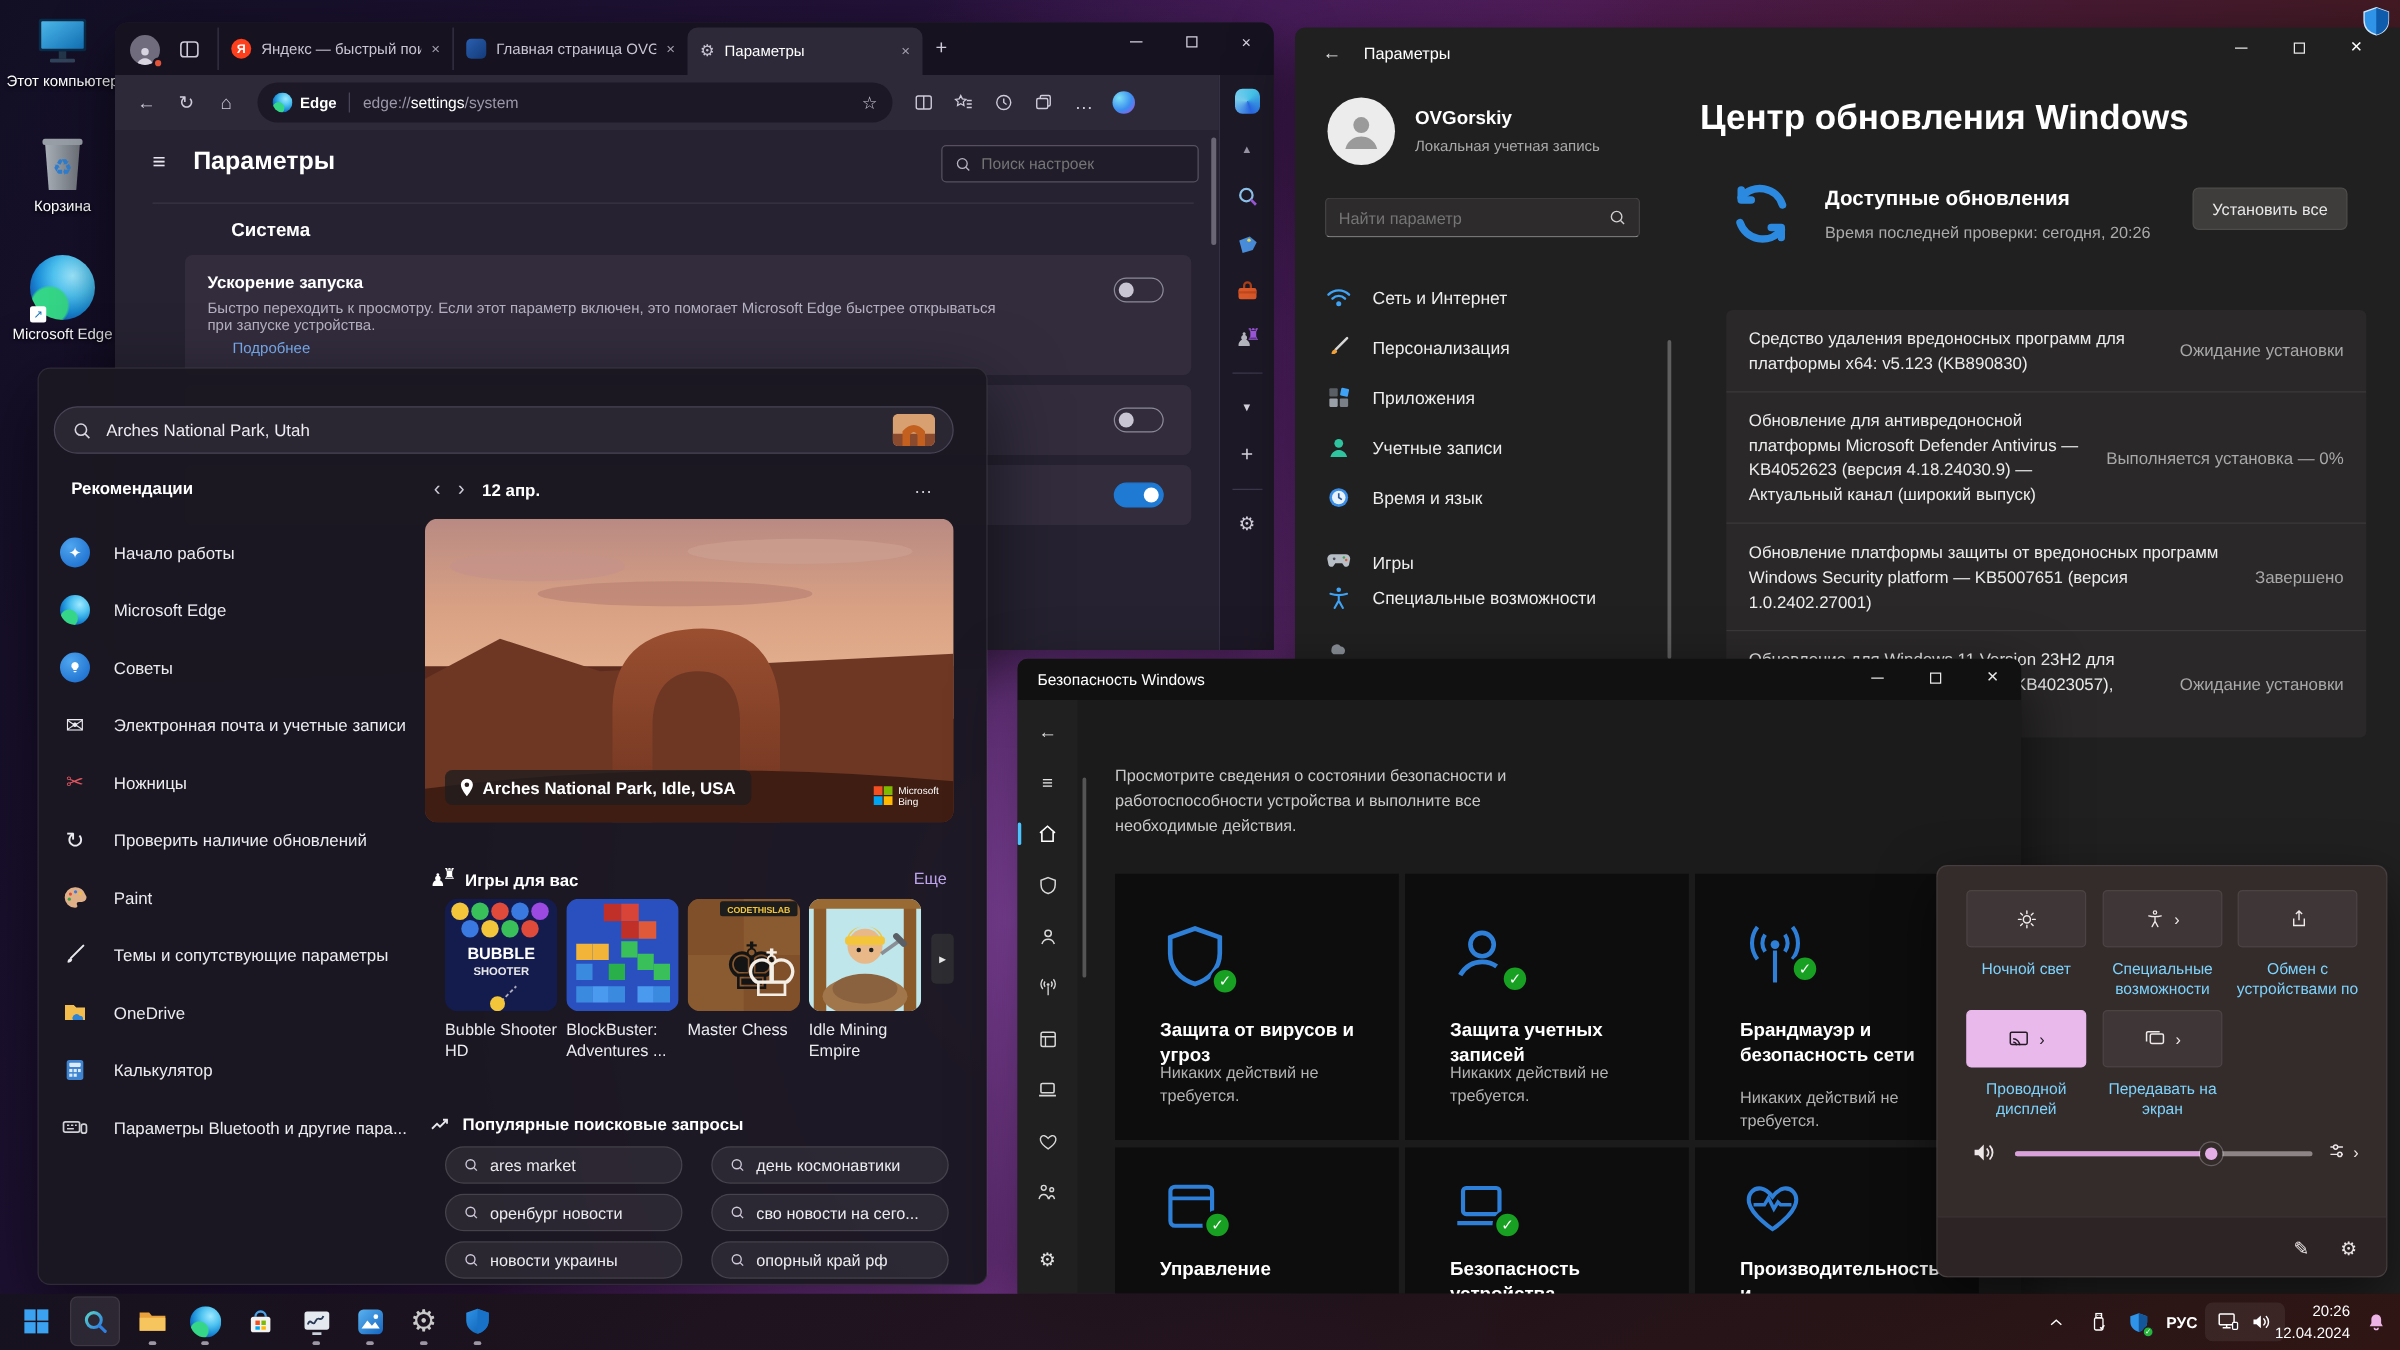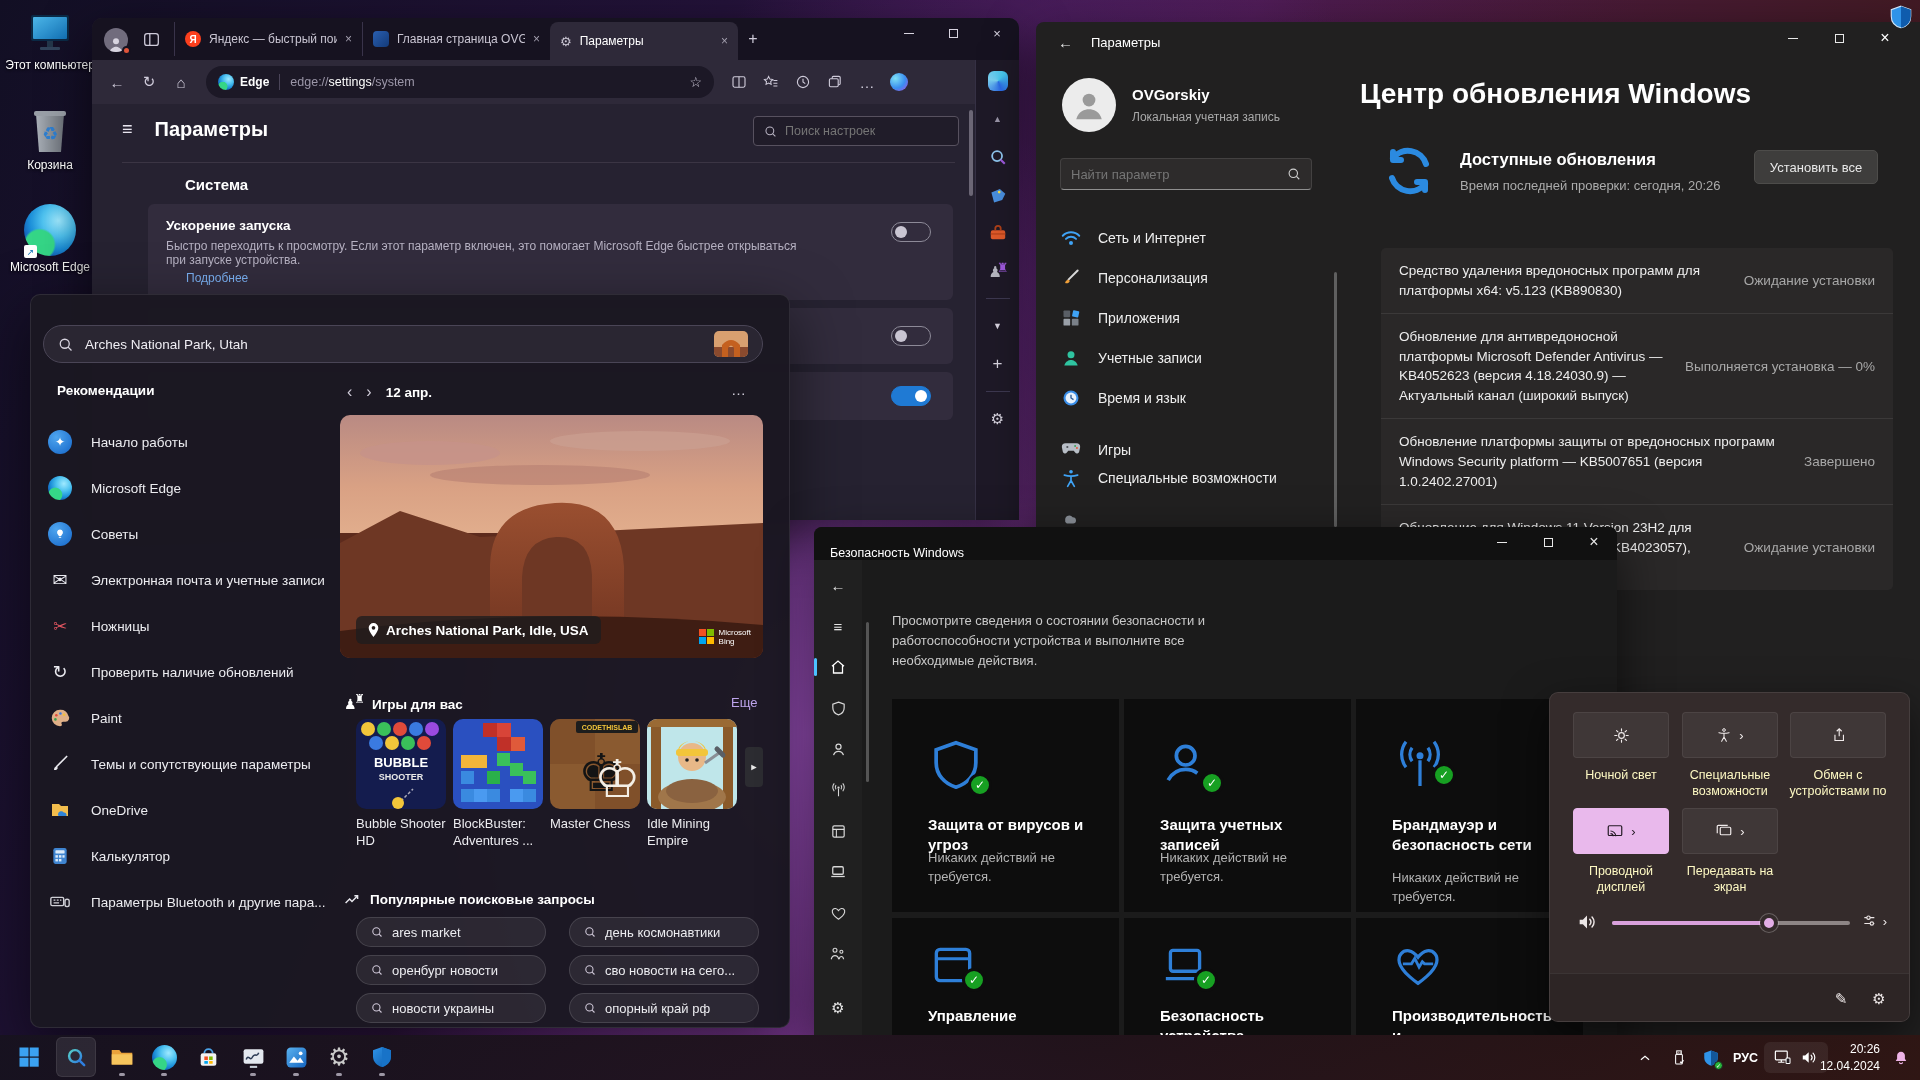--- a/index.html
+++ b/index.html
@@ -115,42 +115,42 @@
   .hero-s { position:absolute; left:424px; top:156px; font-size:13px; color:#ababab; }
   .inst { position:absolute; left:718px; top:128px; width:124px; height:34px; background:#3e3d3c; border:1px solid #4d4c4a; border-radius:5px; display:flex; align-items:center; justify-content:center; font-size:13px; color:#e8e8e8; }
   .ulist { position:absolute; left:345px; top:226px; width:512px; background:#2a2828; border-radius:5px; overflow:hidden; }
   .urow { display:flex; align-items:center; padding:13px 18px; gap:18px; }
   .urow + .urow { border-top:1px solid #3b3939; }
   .uname { flex:1; font-size:13.5px; line-height:1.45; color:#ededed; }
   .ustat { margin-left:auto; font-size:13.5px; color:#a8a8a8; white-space:nowrap; }
 
   
   #sec-win { left:814px; top:527px; width:803px; height:508px; background:#1b1b1b; border-radius:8px 8px 0 0; overflow:hidden; z-index:40; }
-  .sec-tbar { position:absolute; left:0; top:0; right:0; height:33px; background:#111; display:flex; align-items:flex-end; padding-left:16px; font-size:12.5px; }
+  .sec-tbar { position:absolute; left:0; top:0; right:0; height:33px; background:#111; display:flex; align-items:center; padding-left:16px; font-size:12.5px; }
   .sec-wc { position:absolute; top:0; height:30px; width:46px; display:flex; align-items:center; justify-content:center; color:#e8e8e8; }
   .rail { position:absolute; left:0; top:33px; bottom:0; width:48px; background:#202020; display:flex; flex-direction:column; align-items:center; padding-top:12px; gap:15px; }
   .rico { width:26px; height:26px; display:flex; align-items:center; justify-content:center; color:#e4e4e4; position:relative; }
   .rico.active::before { content:""; position:absolute; left:-11px; top:4px; width:3px; height:18px; border-radius:2px; background:#4cc2ff; }
   .railsb { position:absolute; left:52px; top:95px; width:3px; height:160px; background:#555; border-radius:2px; }
   .sec-title { position:absolute; left:78px; top:36px; font-size:26px; font-weight:400; }
   .sec-desc { position:absolute; left:78px; top:84px; width:345px; font-size:13px; line-height:1.55; color:#c9c9c9; }
   .tile { position:absolute; width:227px; background:#0d0d0d; }
   .tile .tic { position:absolute; left:36px; top:38px; }
   .badge { position:absolute; width:24px; height:24px; border-radius:50%; background:#17a022; border:3px solid #0d0d0d; display:flex; align-items:center; justify-content:center; color:#fff; font-size:12px; font-weight:bold; }
   .tile .tt { position:absolute; left:36px; top:116px; width:170px; font-size:15px; font-weight:700; line-height:1.3; }
   .tile .td { position:absolute; left:36px; top:146px; width:160px; font-size:13px; color:#b3b3b3; line-height:1.45; }
   .tile2 .tt { top:88px; }
   .tile3 .td2 { top:170px; }
 
   
   #qs { left:1549px; top:692px; width:361px; height:330px; background:#342b2b; border:1px solid rgba(255,255,255,.09); border-radius:9px; z-index:50; box-shadow:0 16px 44px rgba(0,0,0,.55); overflow:hidden; }
   .qbtn { position:absolute; width:96px; height:46px; border-radius:4px; background:rgba(255,255,255,.06); border:1px solid rgba(255,255,255,.07); display:flex; align-items:center; justify-content:center; gap:7px; color:#f0eaea; }
   .qbtn.active { background:#e9b9ec; border-color:#e9b9ec; color:#241a24; }
   .qbtn .qchev { font-size:13px; }
-  .qlabel { position:absolute; width:112px; text-align:center; font-size:12.5px; line-height:1.3; color:#fef9c3; }
+  .qlabel { position:absolute; width:112px; text-align:center; font-size:12.5px; line-height:1.3; color:#7dd3fc; }
   .vol { position:absolute; left:0; top:210px; width:100%; height:40px; }
   .vtrack { position:absolute; left:62px; top:18px; width:238px; height:4px; border-radius:2px; background:#8d8585; }
   .vfill { position:absolute; left:0; top:0; height:4px; width:65%; border-radius:2px; background:#d9a0dc; }
   .vthumb { position:absolute; left:148px; top:-7px; width:18px; height:18px; border-radius:50%; background:#e3aee6; border:4px solid #342b2b; box-shadow:0 0 0 1px rgba(255,255,255,.25); }
   .qfoot { position:absolute; left:0; bottom:0; width:100%; height:48px; background:#2d2525; border-top:1px solid rgba(255,255,255,.07); }
   .qfi { position:absolute; top:13px; width:24px; height:24px; display:flex; align-items:center; justify-content:center; color:#ece6e6; font-size:15px; }
 
   
   #taskbar { position:absolute; left:0; top:1035px; width:1920px; height:45px; z-index:100;
     background:linear-gradient(90deg, rgba(23,18,31,.96), rgba(33,19,27,.96) 55%, rgba(46,22,20,.96)); }

